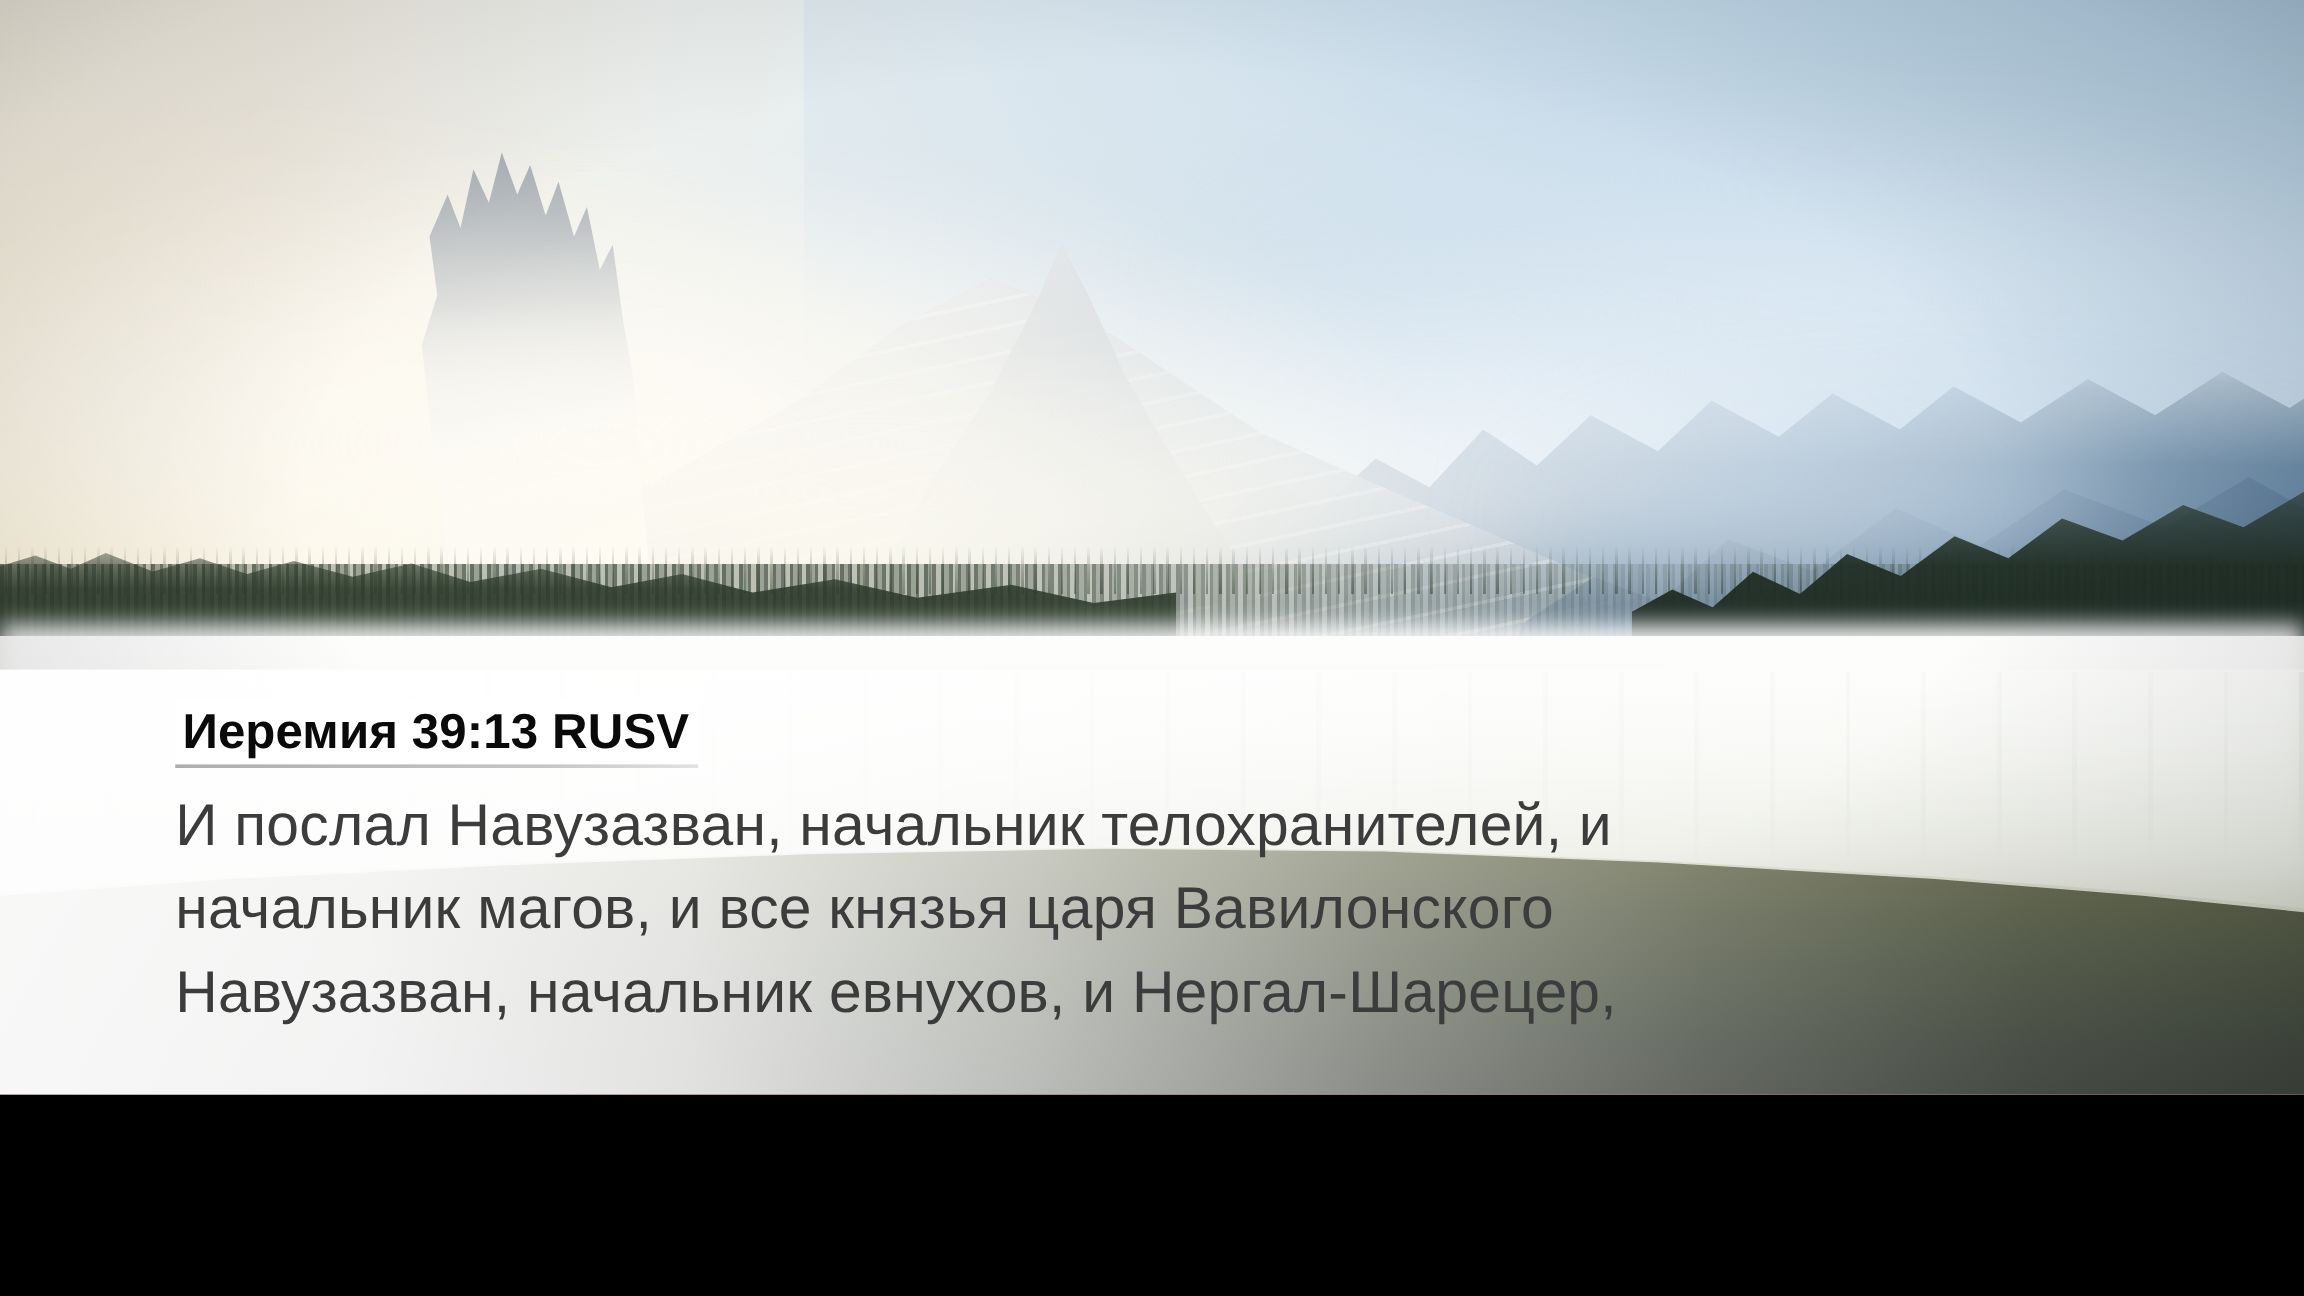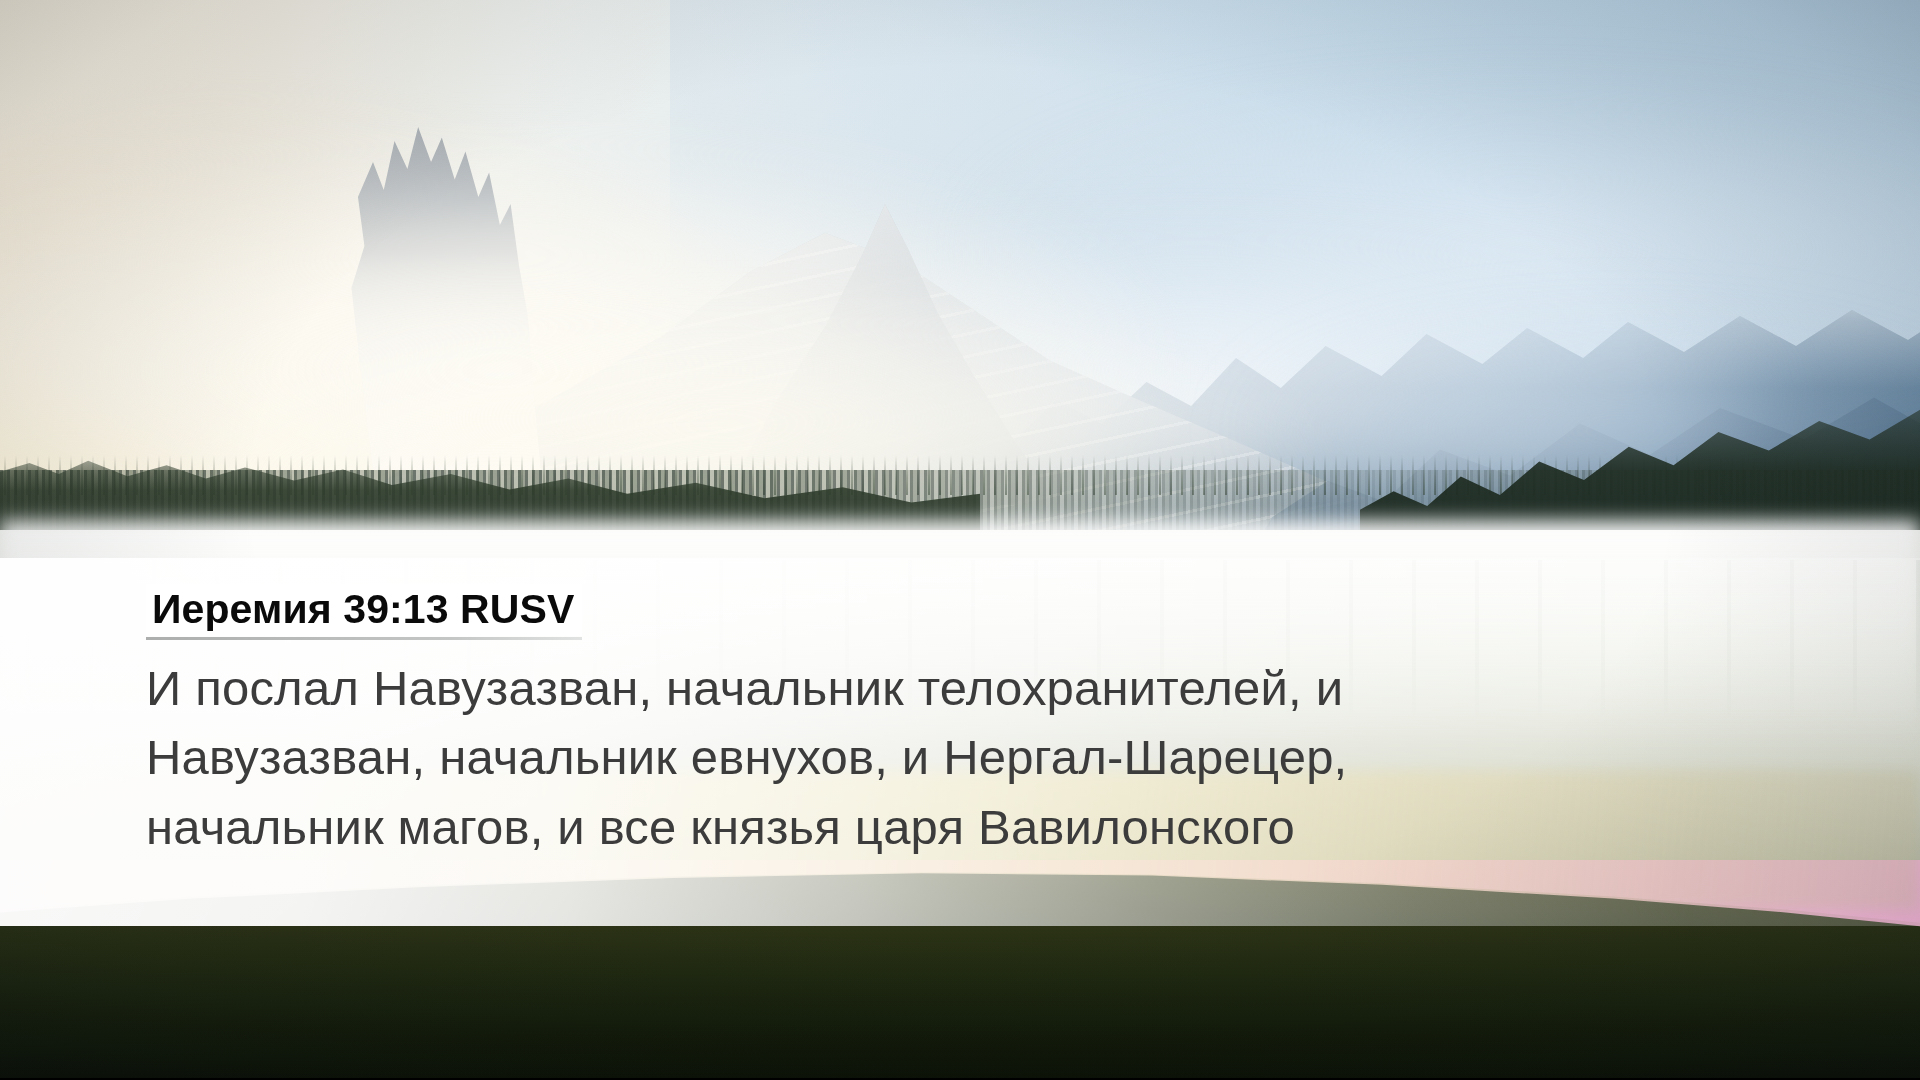--- a/index.html
+++ b/index.html
@@ -5,21 +5,21 @@
   * { margin:0; padding:0; box-sizing:border-box; }
   html, body {
     width:1920px; height:1080px;
     background:#000;
     overflow:hidden;
     font-family:"Liberation Sans", sans-serif;
   }
 
   #card {
     position:relative;
-    width:1920px; height:1078px;
+    width:1920px; height:912px;
     overflow:hidden;
     background:#f9a8d4;
   }
 
   
   .photo { position:absolute; inset:0; overflow:hidden; }
 
   
   .sky {
     position:absolute; left:0; top:0; width:1920px; height:620px;
@@ -342,18 +342,18 @@
 
   <div id="verse-block">
 
     <div id="reference-wrap">
       <span id="verse-reference">Иеремия 39:13 RUSV</span>
       <span id="reference-rule"></span>
     </div>
 
     <div id="verse-text">
       <span class="vline">И послал Навузазван, начальник телохранителей, и</span>
+      <span class="vline">начальник магов, и все князья царя Вавилонского</span>
       <span class="vline">Навузазван, начальник евнухов, и Нергал-Шарецер,</span>
-      <span class="vline">начальник магов, и все князья царя Вавилонского</span>
     </div>
 
   </div>
 </div>
 
 </body></html>

